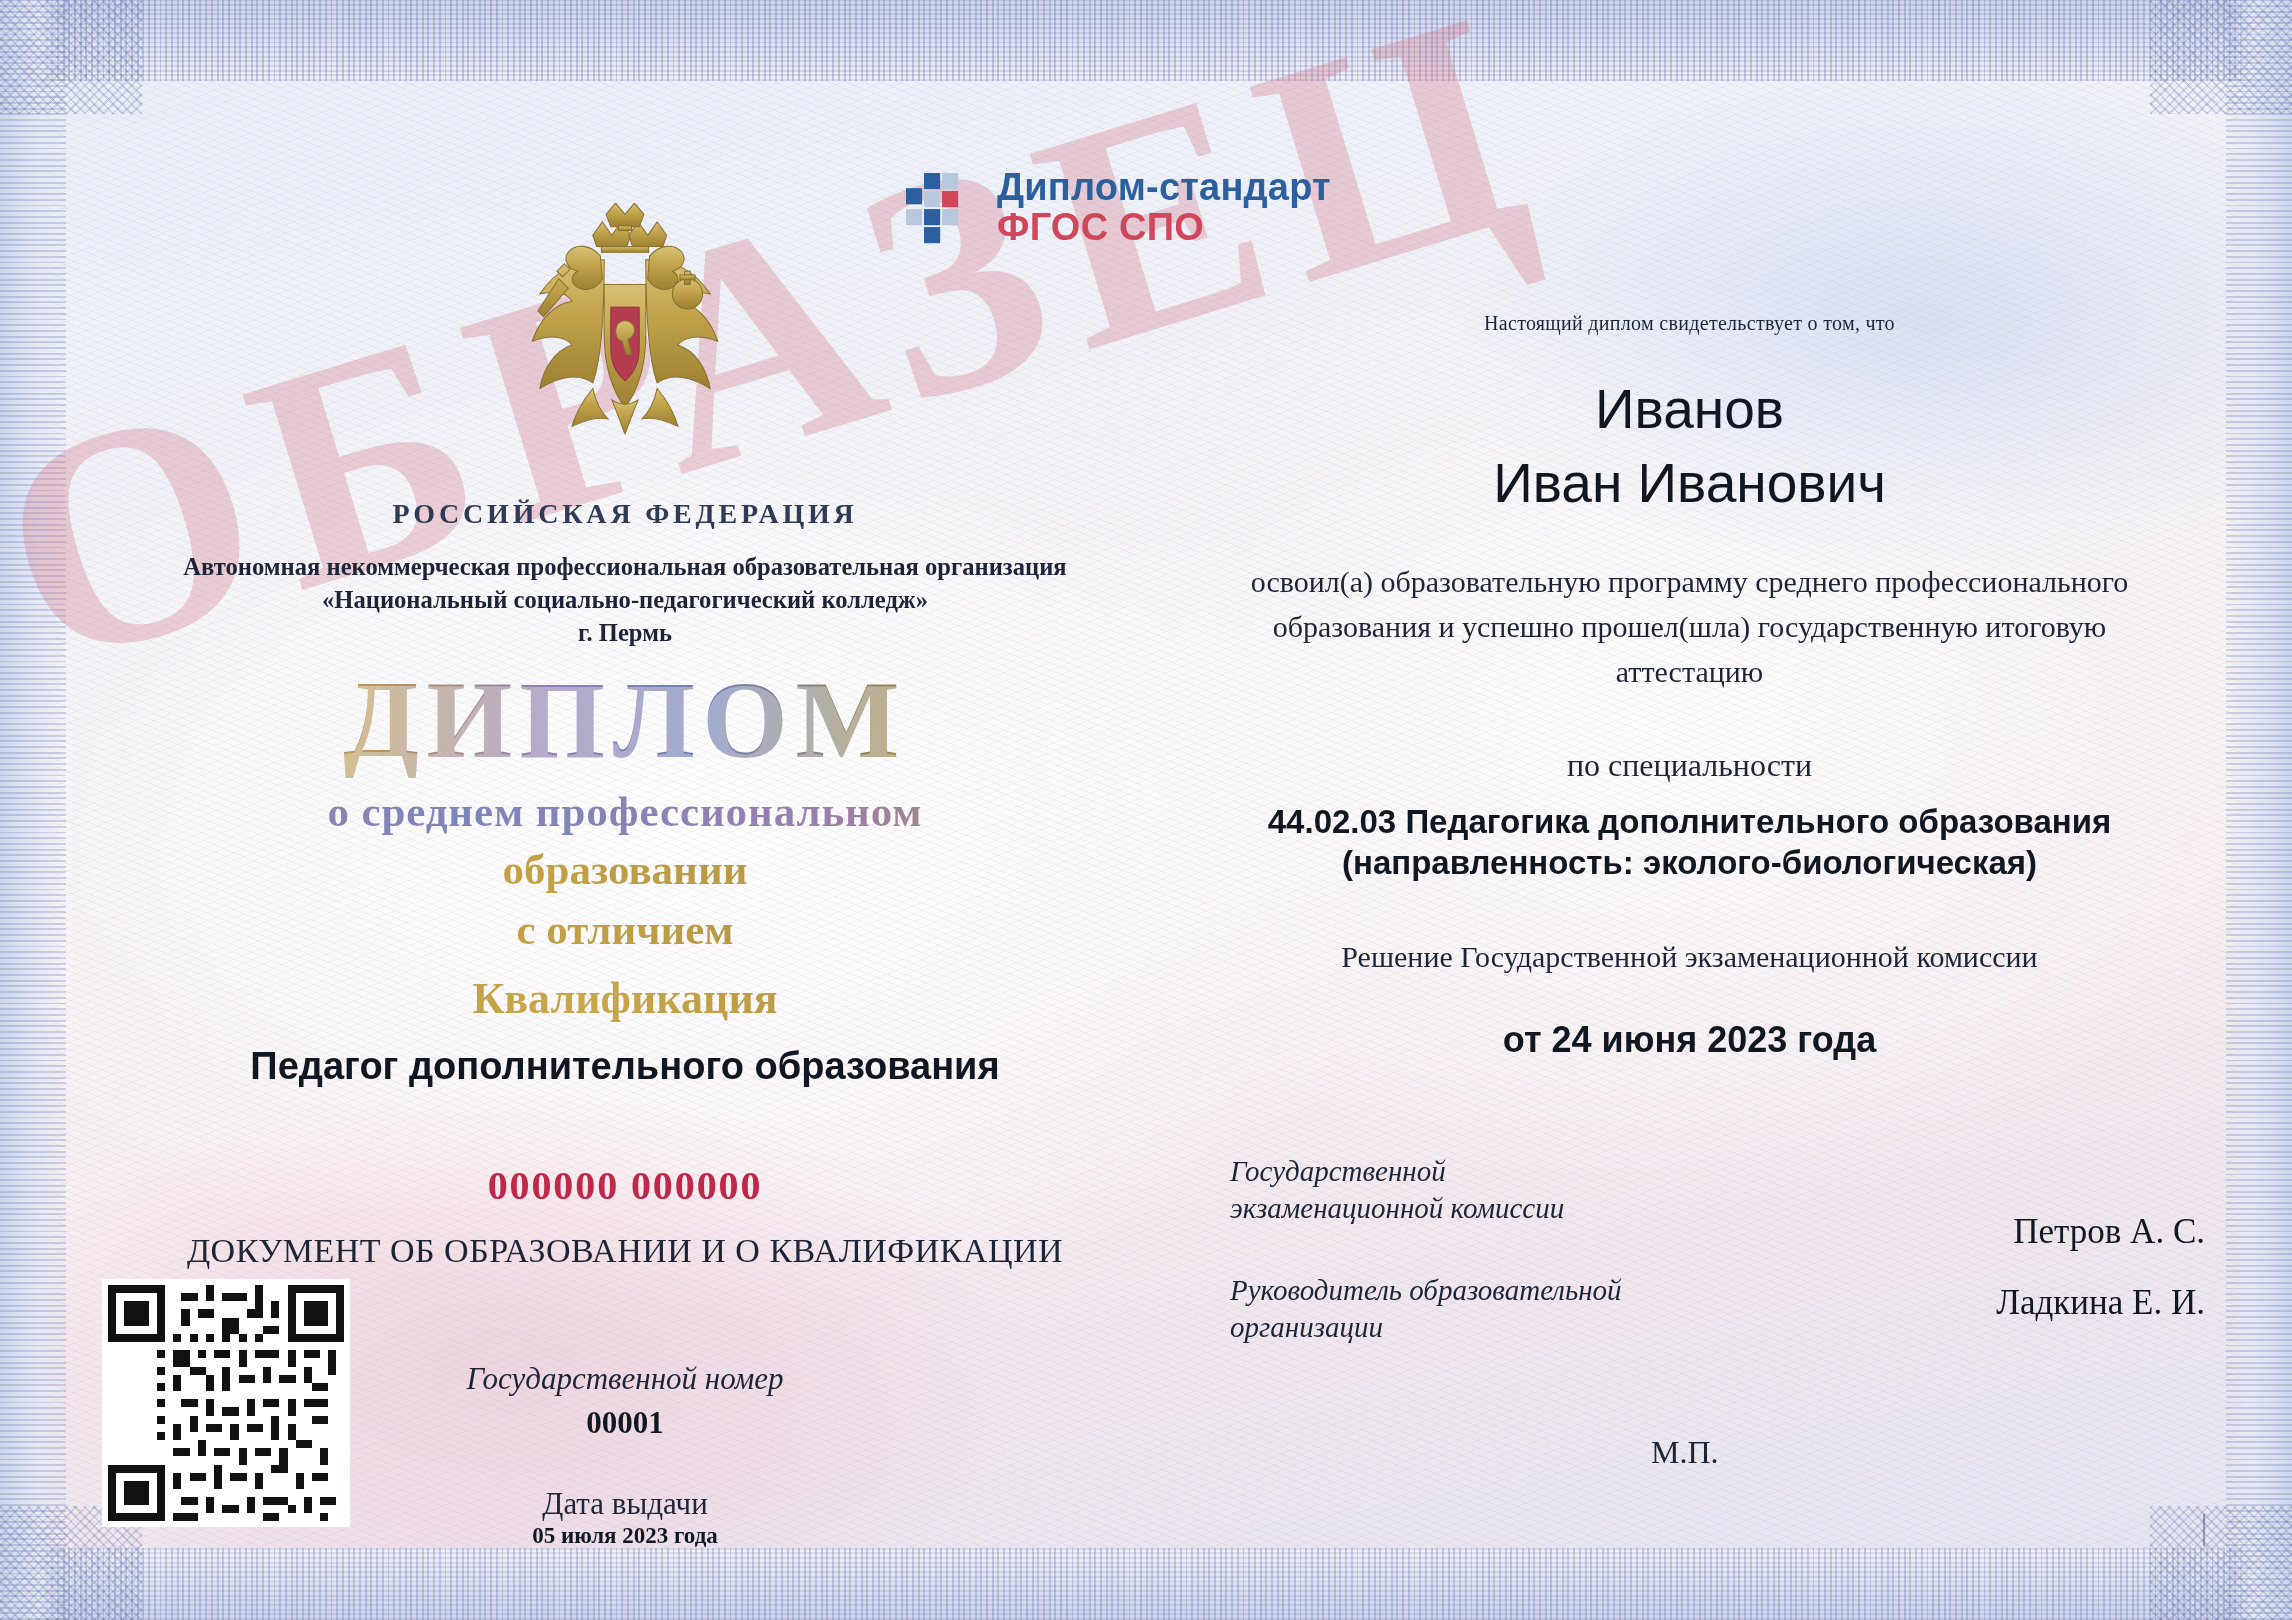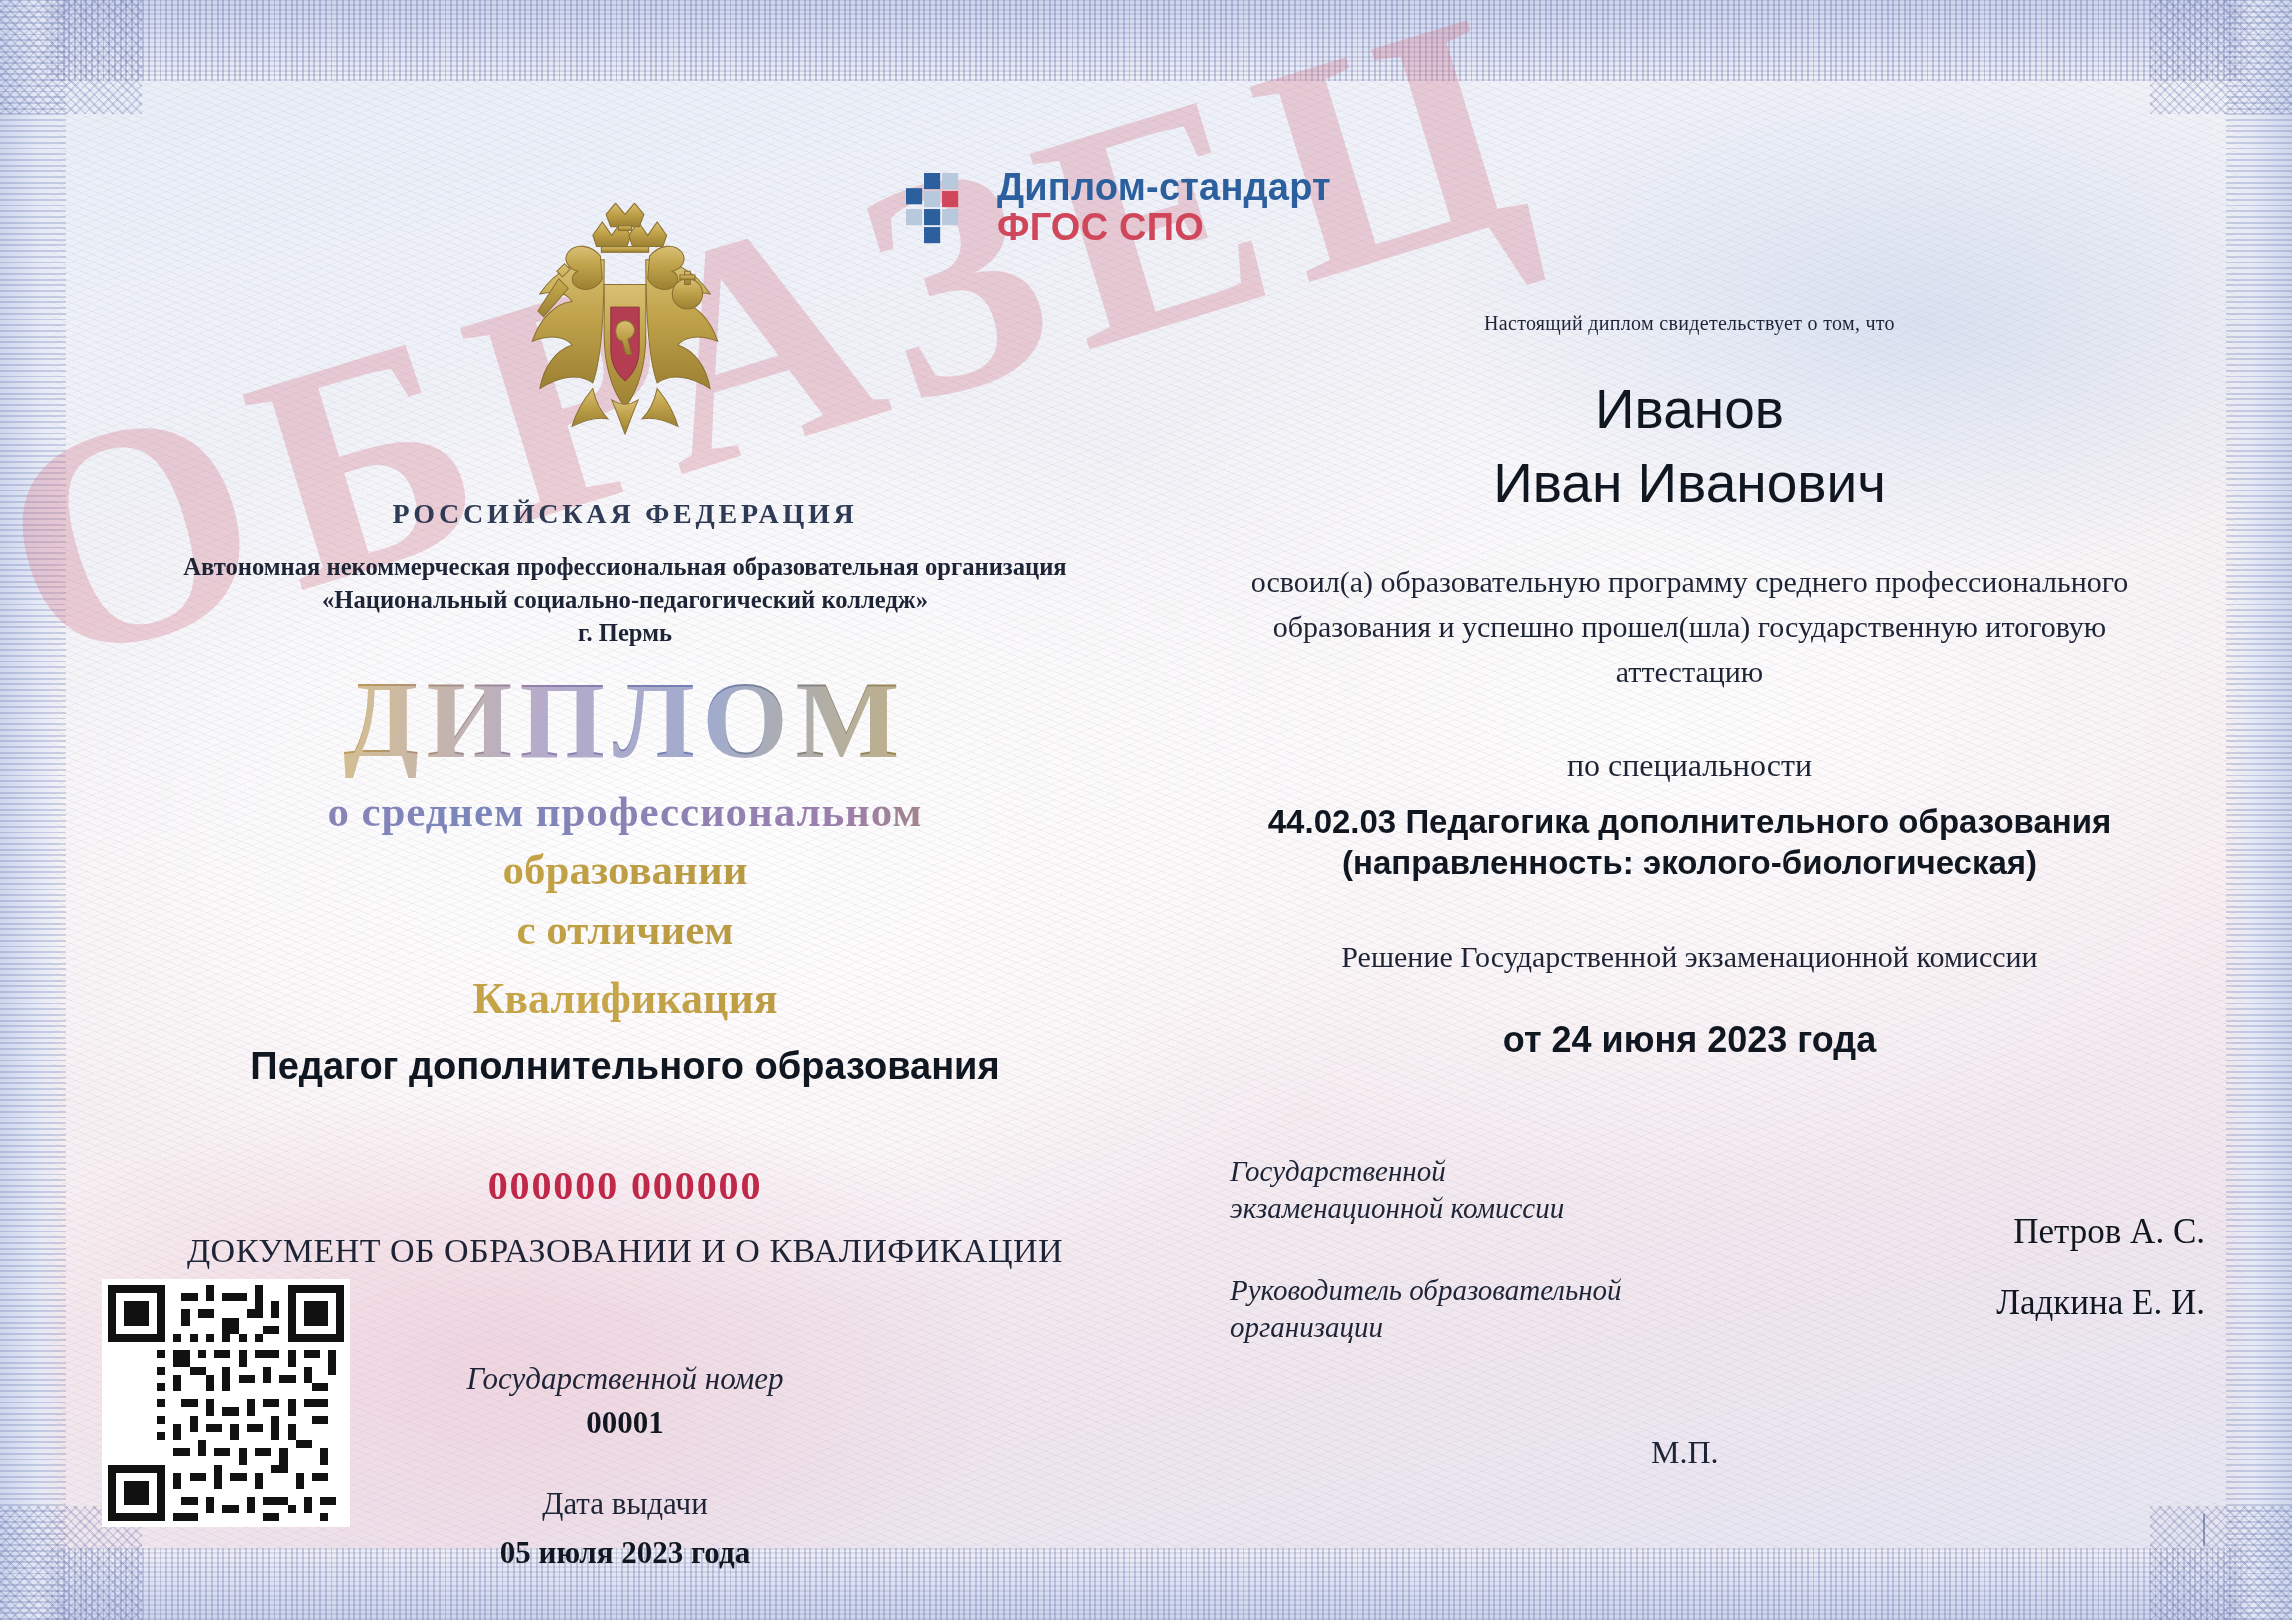--- a/index.html
+++ b/index.html
@@ -252,24 +252,24 @@
     font-size: 31px;
     color: #111720;
   }
   .date-label {
     margin-top: 45px;
     font-family: "Liberation Serif", serif;
     font-size: 31px;
     color: #1d2436;
   }
   .date-value {
-    margin-top: 13px;
-    font-family: "Liberation Serif", serif;
-    font-weight: 700;
-    font-size: 31px;
+    margin-top: 1px;
+    font-family: "Liberation Serif", serif;
+    font-weight: 700;
+    font-size: 23px;
     color: #111720;
   }
 
   
   .qr {
     position: absolute;
     left: 102px;
     top: 1279px;
     width: 248px;
     height: 248px;

